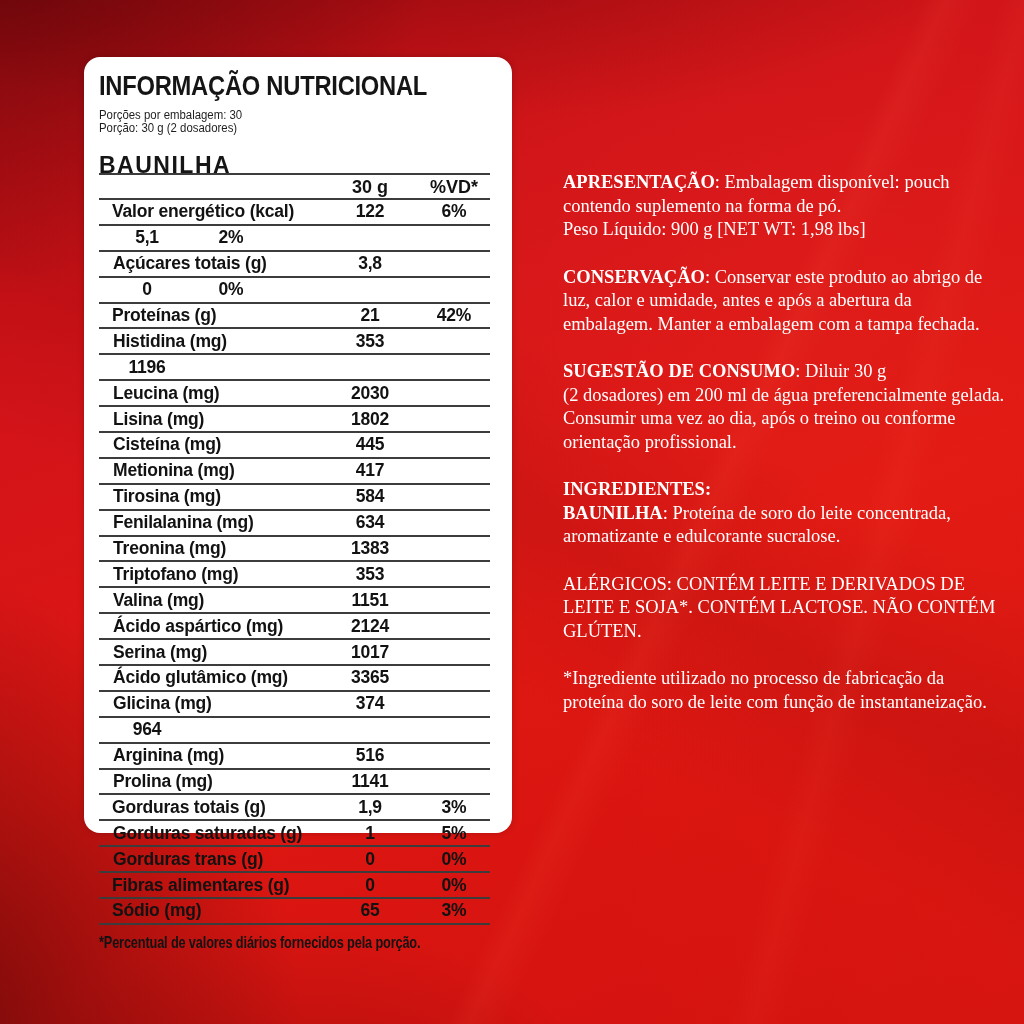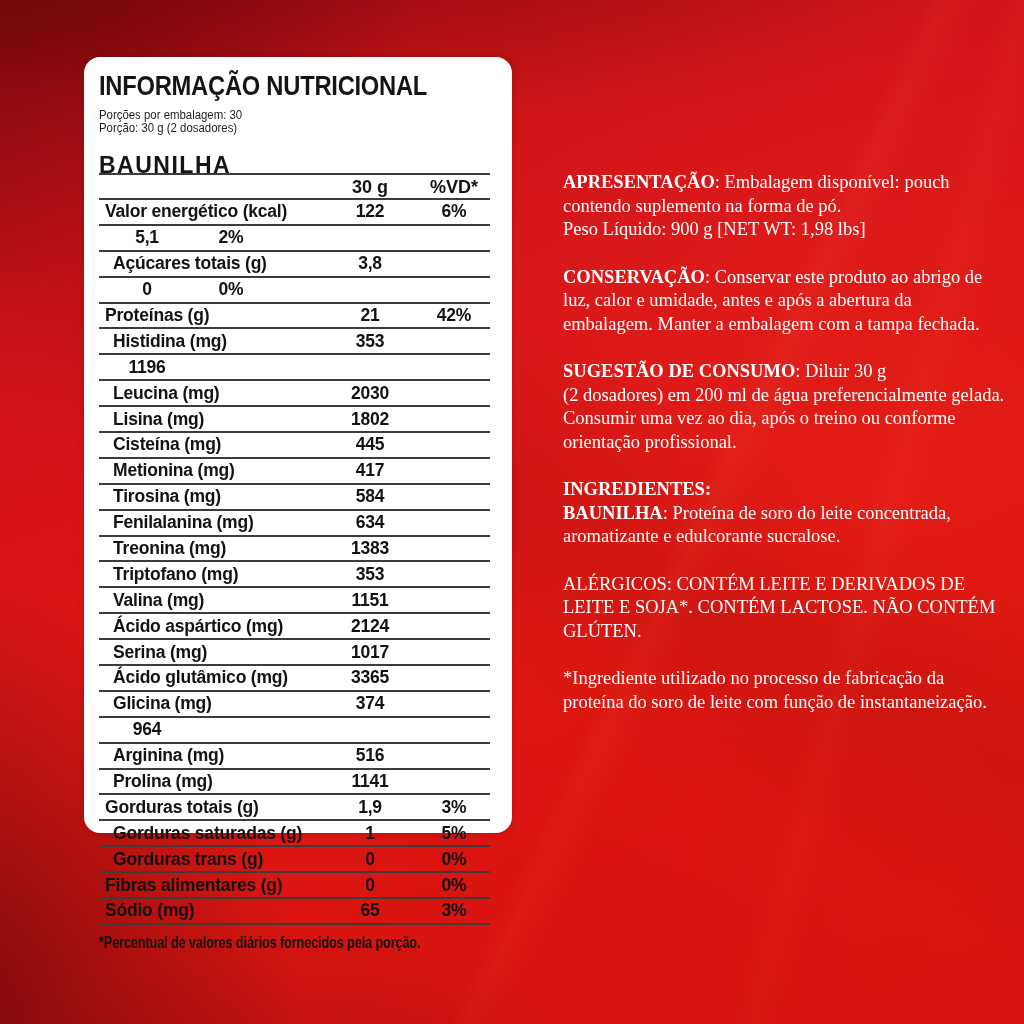--- a/index.html
+++ b/index.html
@@ -41,21 +41,21 @@
 
   .ntable{position:absolute;left:15px;right:22px;top:116px;}
   .thead{display:flex;align-items:flex-end;height:27px;box-sizing:border-box;
     border-top:2px solid #3c3c3c;border-bottom:2px solid #3c3c3c;
     font-weight:700;font-size:18px;}
   .trow{display:flex;align-items:center;height:25.9px;box-sizing:border-box;
     border-bottom:2px solid #3c3c3c;font-weight:700;font-size:17.5px;letter-spacing:-.2px;}
   .c-label{flex:1;min-width:0;white-space:nowrap;overflow:visible;}
   .c-amount{width:96px;flex-shrink:0;text-align:center;white-space:nowrap;}
   .c-vd{width:72px;flex-shrink:0;text-align:center;white-space:nowrap;}
-  .ind0 .c-label{padding-left:6px;}
+  .ind0 .c-label{padding-left:6px;margin-left:7px;}
   .ind1 .c-label{padding-left:14px;}
   .ind2 .c-label{padding-left:22px;}
   .footnote{
     margin-top:8px;font-weight:700;font-size:17px;letter-spacing:-.2px;white-space:nowrap;
     transform:scaleX(.75);transform-origin:left center;color:#121212;
   }
 
   
   .info{
     position:absolute;left:563px;top:171px;width:442px;

